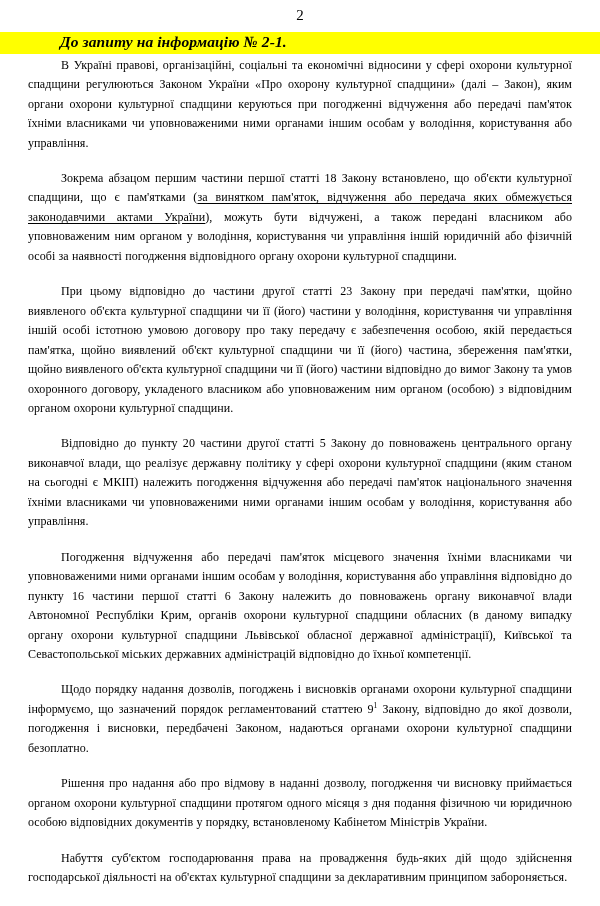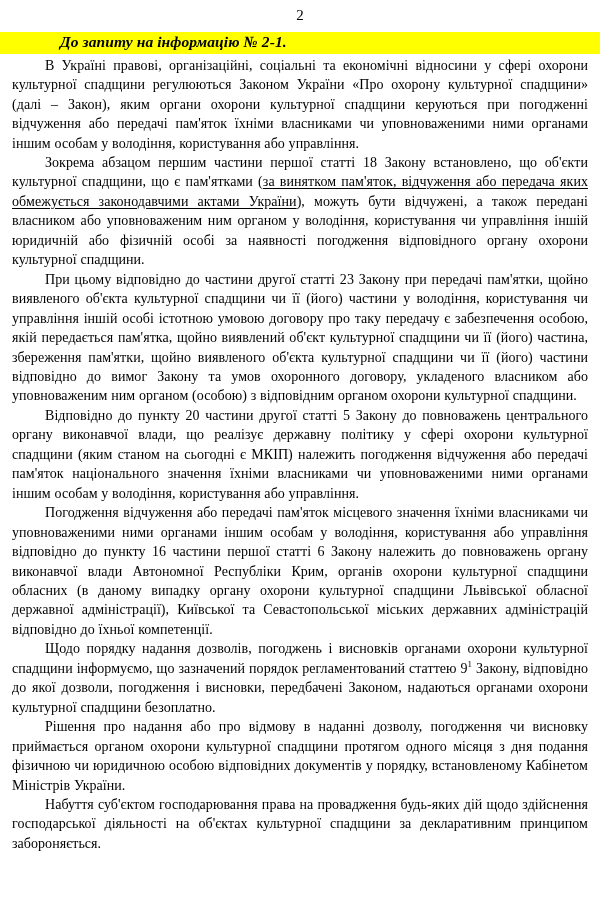--- a/index.html
+++ b/index.html
@@ -39,25 +39,25 @@
     font-size: 15.5px;
     line-height: 1.08;
     padding-left: 44px;
     letter-spacing: 0.1px;
   }
   .body-text {
     padding: 0 12px 0 12px;
     box-sizing: border-box;
   }
   p.para {
-    margin: 0;
+    margin: 16px;
     text-align: justify;
     text-justify: inter-word;
     text-indent: 33px;
-    font-size: 14px;
+    font-size: 12px;
     line-height: 19.45px;
     letter-spacing: 0.05px;
     word-spacing: 0.2px;
     hyphens: none;
   }
   p.para.first {
     margin-top: 2px;
   }
   .u-underline {
     text-decoration: underline;

